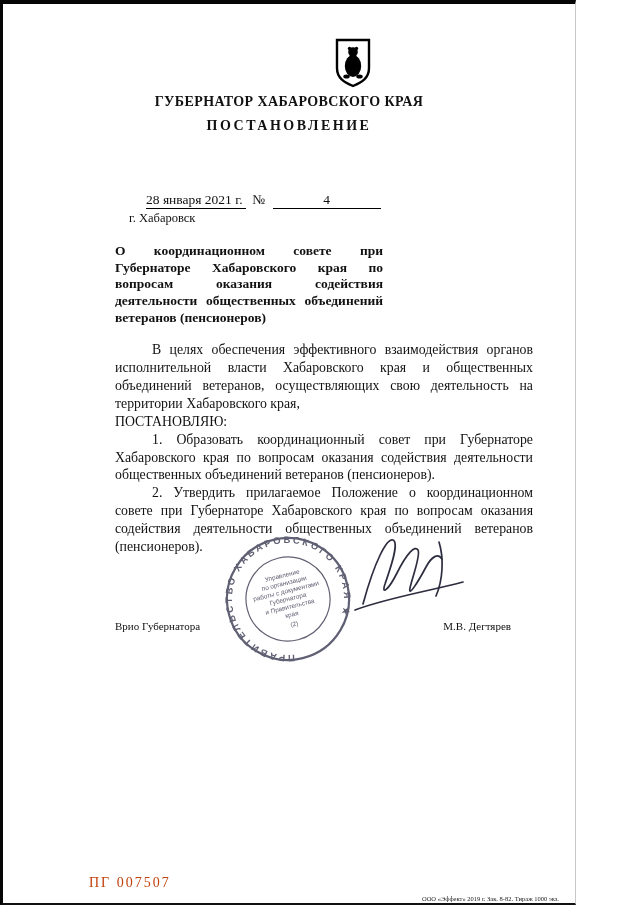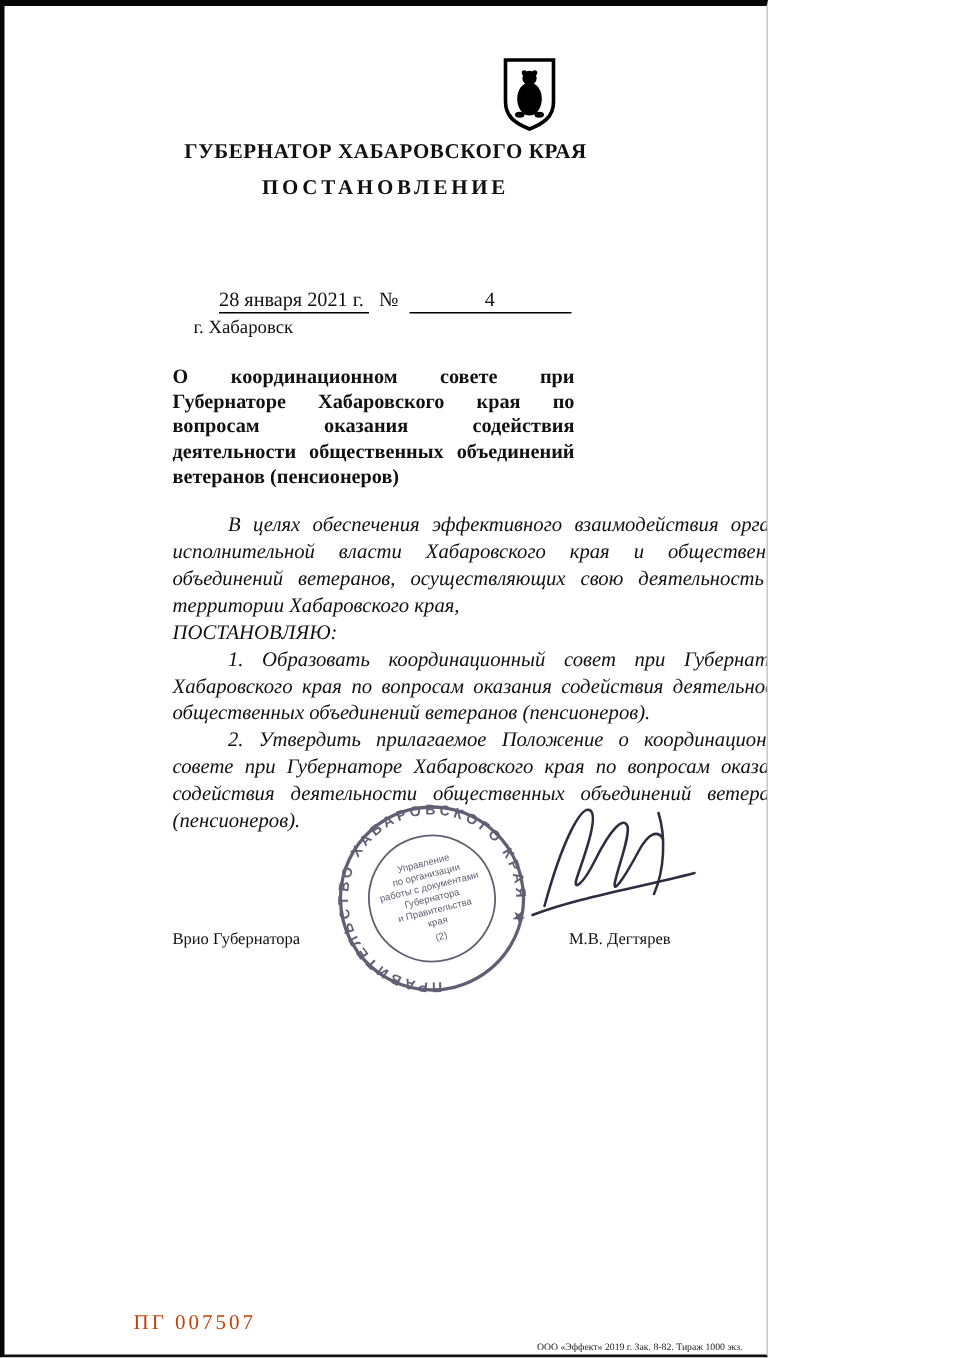--- a/index.html
+++ b/index.html
@@ -1,18 +1,18 @@
 <!DOCTYPE html>
 <html lang="ru"><head>
 <meta charset="utf-8">
 <style>
   html,body { margin:0; padding:0; background:#ffffff; }
   .page {
     position:relative;
-    width:512px; height:905px;
+    width:576px; height:905px;
     box-sizing:border-box;
     background:#ffffff;
     font-family:"Liberation Serif", serif;
     color:#111;
     border-top:4px solid #050505;
     border-left:3px solid #050505;
     border-bottom:2px solid #111;
     border-right:1px solid #c8c8c8;
     overflow:hidden;
   }
@@ -34,21 +34,21 @@
   }
   .city { position:absolute; top:207px; left:126px; width:160px; text-align:left; font-size:12.5px; }
   .subject {
     position:absolute; top:239px; left:112px; width:268px;
     font-weight:bold; font-size:13.5px; line-height:1.24; text-align:justify;
   }
   .body-text {
     position:absolute; top:337px; left:112px; width:418px;
     font-size:13.8px; line-height:1.3; text-align:justify;
   }
-  .body-text p { margin:0; text-indent:37px;font-style:italic; }
+  .body-text p { margin:0; text-indent:37px; }
   .body-text p.no-indent { text-indent:0; }
   .sig-row {
     position:absolute; top:616px; left:112px; right:64px;
     display:flex; justify-content:space-between; font-size:11px;
   }
   .stamp {
     position:absolute; left:219px; top:529px; width:132px; height:132px;
     transform:rotate(-14deg); opacity:0.85;
   }
   .stamp text { font-family:"Liberation Sans", sans-serif; }

